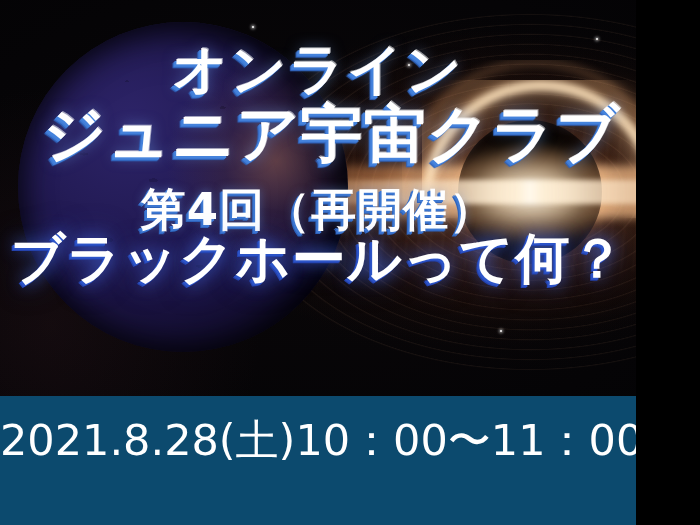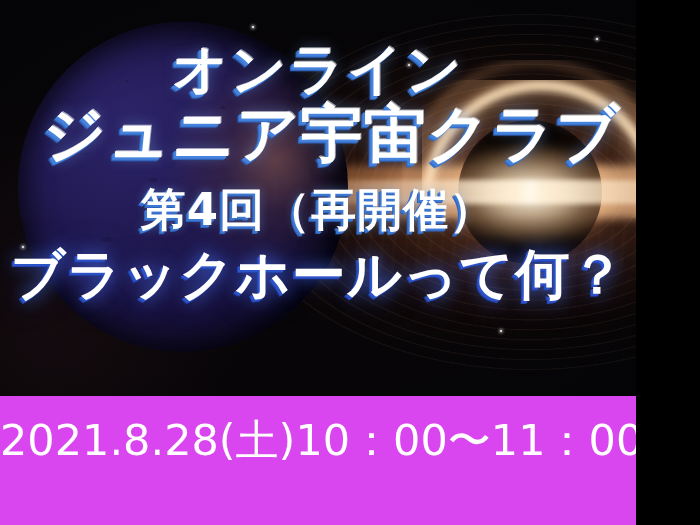--- a/index.html
+++ b/index.html
@@ -265,35 +265,35 @@
     letter-spacing: 1px;
     margin-top: 22px;
     text-shadow:
       -2px 2px 0 #3d78d2,
       -3px 3px 0 #2f63bb,
        0 0 10px rgba(110,160,235,.5);
   }
   .line-sub2 {
     font-size: 54px;
     letter-spacing: 1px;
-    margin-top: 16px;
+    margin-top: 0;
     text-shadow:
       -2px 2px 0 #2c54c8,
       -3px 3px 0 #2442ad,
        0 0 16px rgba(70,110,235,.85),
        0 0 30px rgba(60,95,220,.55);
   }
 
   
   .datebar {
     position: absolute;
     left: 0; right: 0;
     bottom: 0;
     height: 129px;
-    background: #d946ef;
+    background: #0c4a6e;
     z-index: 6;
   }
   .datebar-text {
     position: absolute;
     left: 0; right: 0;
     top: 16px;
     text-align: center;
     font-family: "DejaVu Sans", "Liberation Sans", sans-serif;
     font-weight: 400;
     font-size: 43px;

